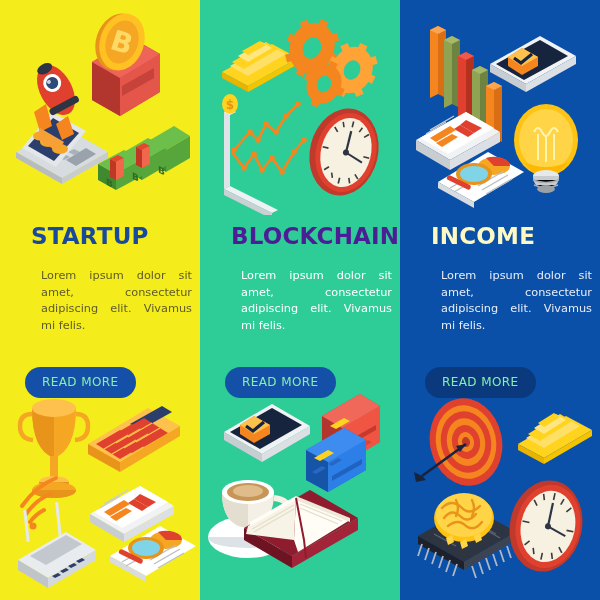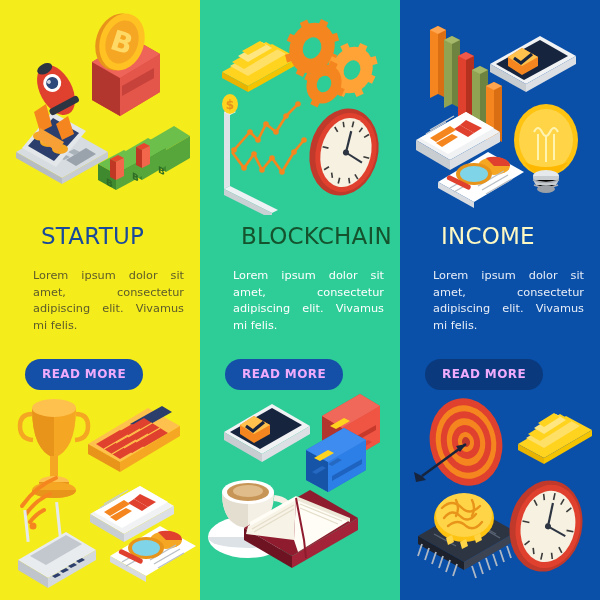--- a/index.html
+++ b/index.html
@@ -15,40 +15,40 @@
   .panel.blue{background:#0A4FA8;}
 
   .art{position:absolute;left:0;width:200px;}
   .art.top{top:0;height:215px;}
   .art.bottom{top:380px;height:220px;}
   .art svg{display:block;width:200px;height:100%;}
 
   .copy{position:absolute;left:0;top:215px;width:200px;height:165px;
         box-sizing:border-box;padding:10px 22px 0 25px;}
   .title{
-    font-size:23px;font-weight:normal;letter-spacing:.2px;line-height:1;
-    margin:0 0 20px 16px;white-space:nowrap;
+    font-size:23px;font-weight:bold;letter-spacing:.2px;line-height:1;
+    margin:0 0 20px 6px;white-space:nowrap;
   }
   .yellow .title{color:#18499B;}
-  .green  .title{color:#14532d;}
+  .green  .title{color:#4c1d95;}
   .blue   .title{color:#fef9c3;}
   .body{
-    font-size:11.3px;line-height:16.5px;margin:8px;text-align:justify;
+    font-size:11.3px;line-height:16.5px;margin:16px;text-align:justify;
     width:151px;
   }
   .yellow .body{color:#5D5C2A;}
   .green  .body{color:#FFFFFF;}
   .blue   .body{color:#E8EEF7;}
 
   .btn{
     display:inline-block;margin-top:17px;border:none;cursor:pointer;
     border-radius:20px;padding:9px 17px 10px 17px;
-    font-size:12px;font-weight:bold;letter-spacing:.4px;
+    font-size:12px;font-weight:normal;letter-spacing:.4px;
     font-family:"DejaVu Sans","Liberation Sans",sans-serif;
-    color:#f0abfc;line-height:1;
+    color:#86efac;line-height:1;
   }
   .yellow .btn{background:#1550A8;}
   .green  .btn{background:#1550A8;}
   .blue   .btn{background:#0A3A7D;}
 </style>
 </head>
 <body>
 
 <div class="banners">
 

